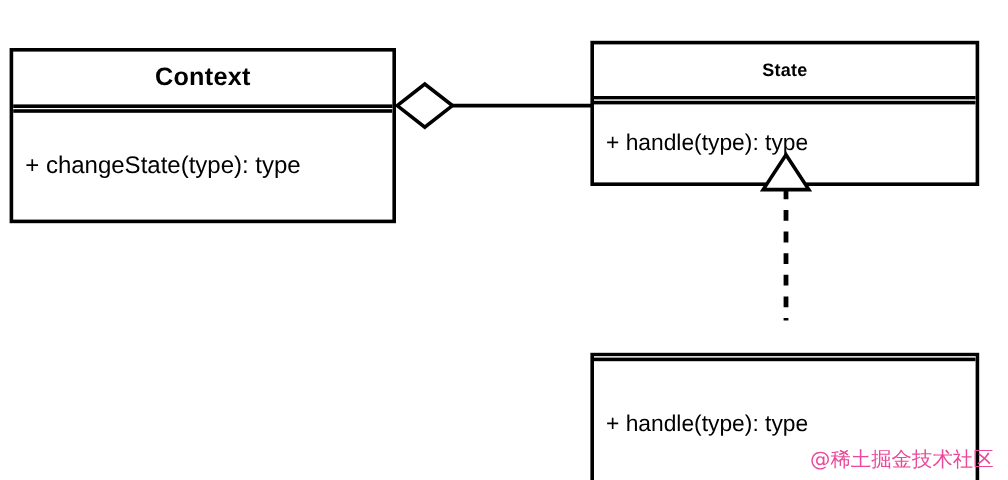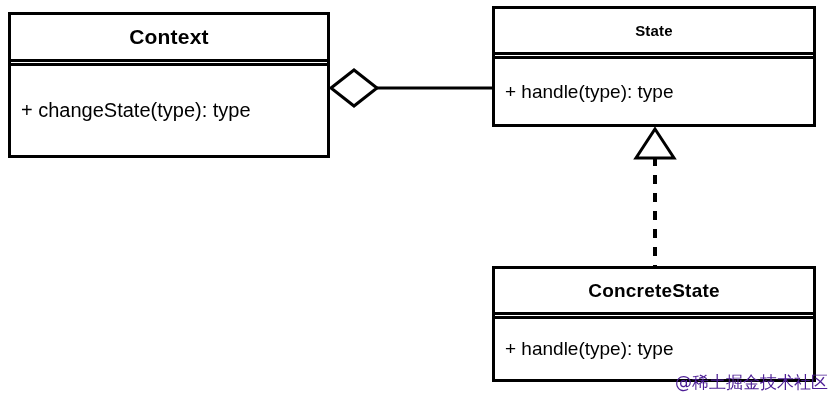--- a/index.html
+++ b/index.html
@@ -19,20 +19,21 @@
   }
 
   
   .uml-class {
     position: absolute;
     box-sizing: border-box;
     background: #ffffff;
     border: 3px solid #000000;
     display: flex;
     flex-direction: column;
+    margin-top: 28px;
   }
   .uml-title-compartment {
     box-sizing: border-box;
     display: flex;
     align-items: center;
     justify-content: center;
     border-bottom: 3px solid #000000;
   }
   
   .uml-divider-gap {
@@ -89,21 +90,21 @@
     height: 400px;
     pointer-events: none;
   }
 
   
   #watermark {
     position: absolute;
     right: 12px;
     bottom: 6px;
     font-size: 17px;
-    color: #4c1d95;
+    color: #ec4899;
     white-space: nowrap;
     font-family: "DejaVu Sans", sans-serif;
   }
 </style>
 </head>
 <body>
 
 <div id="diagram-canvas">
 
   <div class="uml-class" id="class-context">
@@ -120,23 +121,20 @@
     <div class="uml-title-compartment">
       <span class="uml-title">State</span>
     </div>
     <div class="uml-divider-gap"></div>
     <div class="uml-members-compartment">
       <div class="uml-member">+ handle(type): type</div>
     </div>
   </div>
 
   <div class="uml-class" id="class-concretestate">
-    <div class="uml-title-compartment">
-      <span class="uml-title">ConcreteState</span>
-    </div>
     <div class="uml-divider-gap"></div>
     <div class="uml-members-compartment">
       <div class="uml-member">+ handle(type): type</div>
     </div>
   </div>
 
   <svg class="connector-layer" viewBox="0 0 840 400">
 
     <g>
       <line x1="376" y1="88" x2="493" y2="88" stroke="#000000" stroke-width="3"></line>

